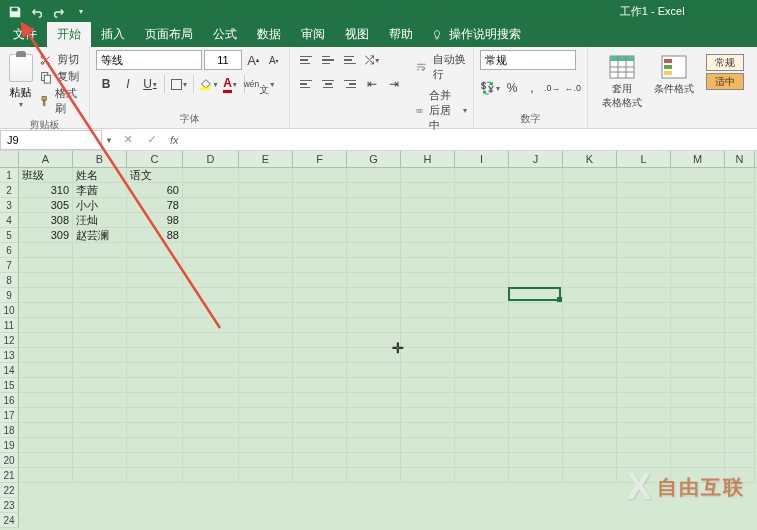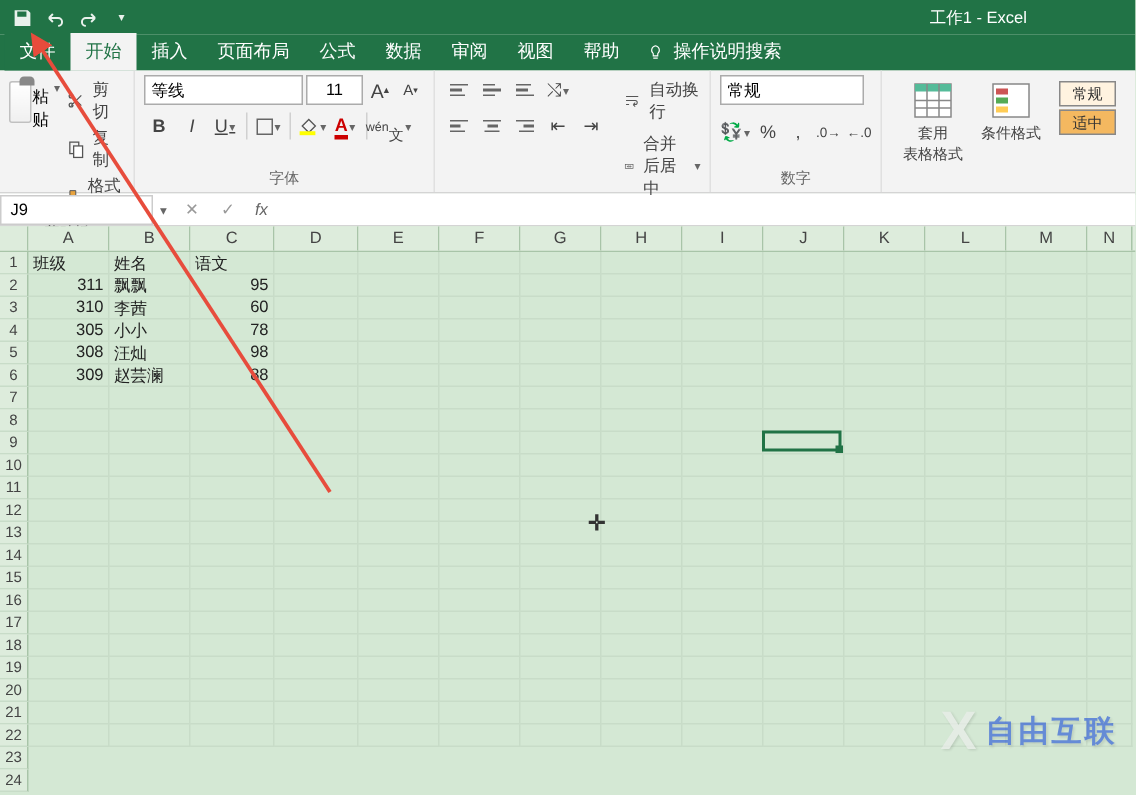--- a/index.html
+++ b/index.html
@@ -15,21 +15,21 @@
     .ribbon-tab.file { background: #217346; }
     .ribbon-tab.active { background: #f3f3f3; color: #217346; }
     .tell-me { display: flex; align-items: center; color: #fff; font-size: 12px; padding: 4px 8px; gap: 6px; }
     .bulb { width: 12px; height: 12px; }
     
     .ribbon { height: 82px; background: #f3f3f3; border-bottom: 1px solid #d4d4d4; display: flex; }
     .ribbon-group { border-right: 1px solid #e0e0e0; padding: 3px 6px 0; display: flex; flex-direction: column; }
     .group-content { flex: 1; display: flex; gap: 4px; }
     .group-label { font-size: 10px; color: #666; text-align: center; padding: 2px 0; }
     
-    .paste-btn { display: flex; flex-direction: row; width: 34px; padding-top: 4px; cursor: pointer; }
+    .paste-btn { display: flex; flex-direction: column; align-items: center; width: 34px; padding-top: 4px; cursor: pointer; }
     .paste-icon { width: 24px; height: 28px; background: linear-gradient(#fff, #f0f0f0); border: 1px solid #c0c0c0; border-radius: 2px; position: relative; }
     .paste-icon::before { content: ''; position: absolute; top: -4px; left: 6px; width: 10px; height: 6px; background: #888; border-radius: 3px 3px 0 0; }
     .small-btns { display: flex; flex-direction: column; gap: 2px; padding-top: 2px; }
     .small-line { display: flex; align-items: center; gap: 4px; font-size: 11px; color: #444; cursor: pointer; }
     .small-icon { width: 14px; height: 14px; }
     
     .font-select { width: 106px; height: 20px; font-size: 11px; border: 1px solid #ababab; background: #fff; padding: 1px 4px; }
     .size-select { width: 38px; height: 20px; font-size: 11px; border: 1px solid #ababab; background: #fff; padding: 1px 4px; text-align: center; }
     .font-row { display: flex; gap: 2px; align-items: center; }
     .font-col { display: flex; flex-direction: column; gap: 4px; }
@@ -77,21 +77,21 @@
     .cell.al { justify-content: flex-start; }
     
     .selection { position: absolute; border: 2px solid #217346; background: rgba(255,255,255,0); pointer-events: none; }
     .selection::after { content: ''; position: absolute; right: -3px; bottom: -3px; width: 5px; height: 5px; background: #217346; }
     
     .red-arrow { position: absolute; pointer-events: none; }
     .cursor-cross { position: absolute; font-size: 14px; color: #333; font-weight: bold; pointer-events: none; }
     
     .watermark { position: absolute; right: 12px; bottom: 22px; display: flex; align-items: center; gap: 6px; opacity: 0.6; pointer-events: none; }
     .wm-x { font-size: 36px; font-weight: bold; color: #f0f0f0; text-shadow: 1px 1px 2px rgba(0,0,0,0.2); }
-    .wm-t { font-size: 20px; font-weight: bold; color: #1d4ed8; text-shadow: 1px 1px 2px rgba(0,0,0,0.2); letter-spacing: 2px; }
+    .wm-t { font-size: 20px; font-weight: bold; color: #c2410c; text-shadow: 1px 1px 2px rgba(0,0,0,0.2); letter-spacing: 2px; }
   </style>
 </head>
 <body>
 
 <div class="title-bar">
   <div class="qat">
     <span class="qat-icon">
       <svg viewBox="0 0 16 16" width="14" height="14">
           <path fill="#fff" d="M2 2h10l2 2v10H2V2zm2 1v4h7V3H4zm1 7h6v3H5v-3z"></path>
         </svg>
@@ -392,36 +392,20 @@
           <div class="cell" style="width: 54px;"></div>
           <div class="cell" style="width: 54px;"></div>
           <div class="cell" style="width: 54px;"></div>
           <div class="cell" style="width: 54px;"></div>
           <div class="cell" style="width: 54px;"></div>
           <div class="cell" style="width: 54px;"></div>
           <div class="cell" style="width: 54px;"></div>
           <div class="cell" style="width: 30px;"></div>
         </div>
         <div class="cell-row">
-          <div class="cell ar" style="width: 54px;">311</div>
-          <div class="cell al" style="width: 54px;">飘飘</div>
-          <div class="cell ar" style="width: 56px;">95</div>
-          <div class="cell" style="width: 56px;"></div>
-          <div class="cell" style="width: 54px;"></div>
-          <div class="cell" style="width: 54px;"></div>
-          <div class="cell" style="width: 54px;"></div>
-          <div class="cell" style="width: 54px;"></div>
-          <div class="cell" style="width: 54px;"></div>
-          <div class="cell" style="width: 54px;"></div>
-          <div class="cell" style="width: 54px;"></div>
-          <div class="cell" style="width: 54px;"></div>
-          <div class="cell" style="width: 54px;"></div>
-          <div class="cell" style="width: 30px;"></div>
-        </div>
-        <div class="cell-row">
           <div class="cell ar" style="width: 54px;">310</div>
           <div class="cell al" style="width: 54px;">李茜</div>
           <div class="cell ar" style="width: 56px;">60</div>
           <div class="cell" style="width: 56px;"></div>
           <div class="cell" style="width: 54px;"></div>
           <div class="cell" style="width: 54px;"></div>
           <div class="cell" style="width: 54px;"></div>
           <div class="cell" style="width: 54px;"></div>
           <div class="cell" style="width: 54px;"></div>
           <div class="cell" style="width: 54px;"></div>

